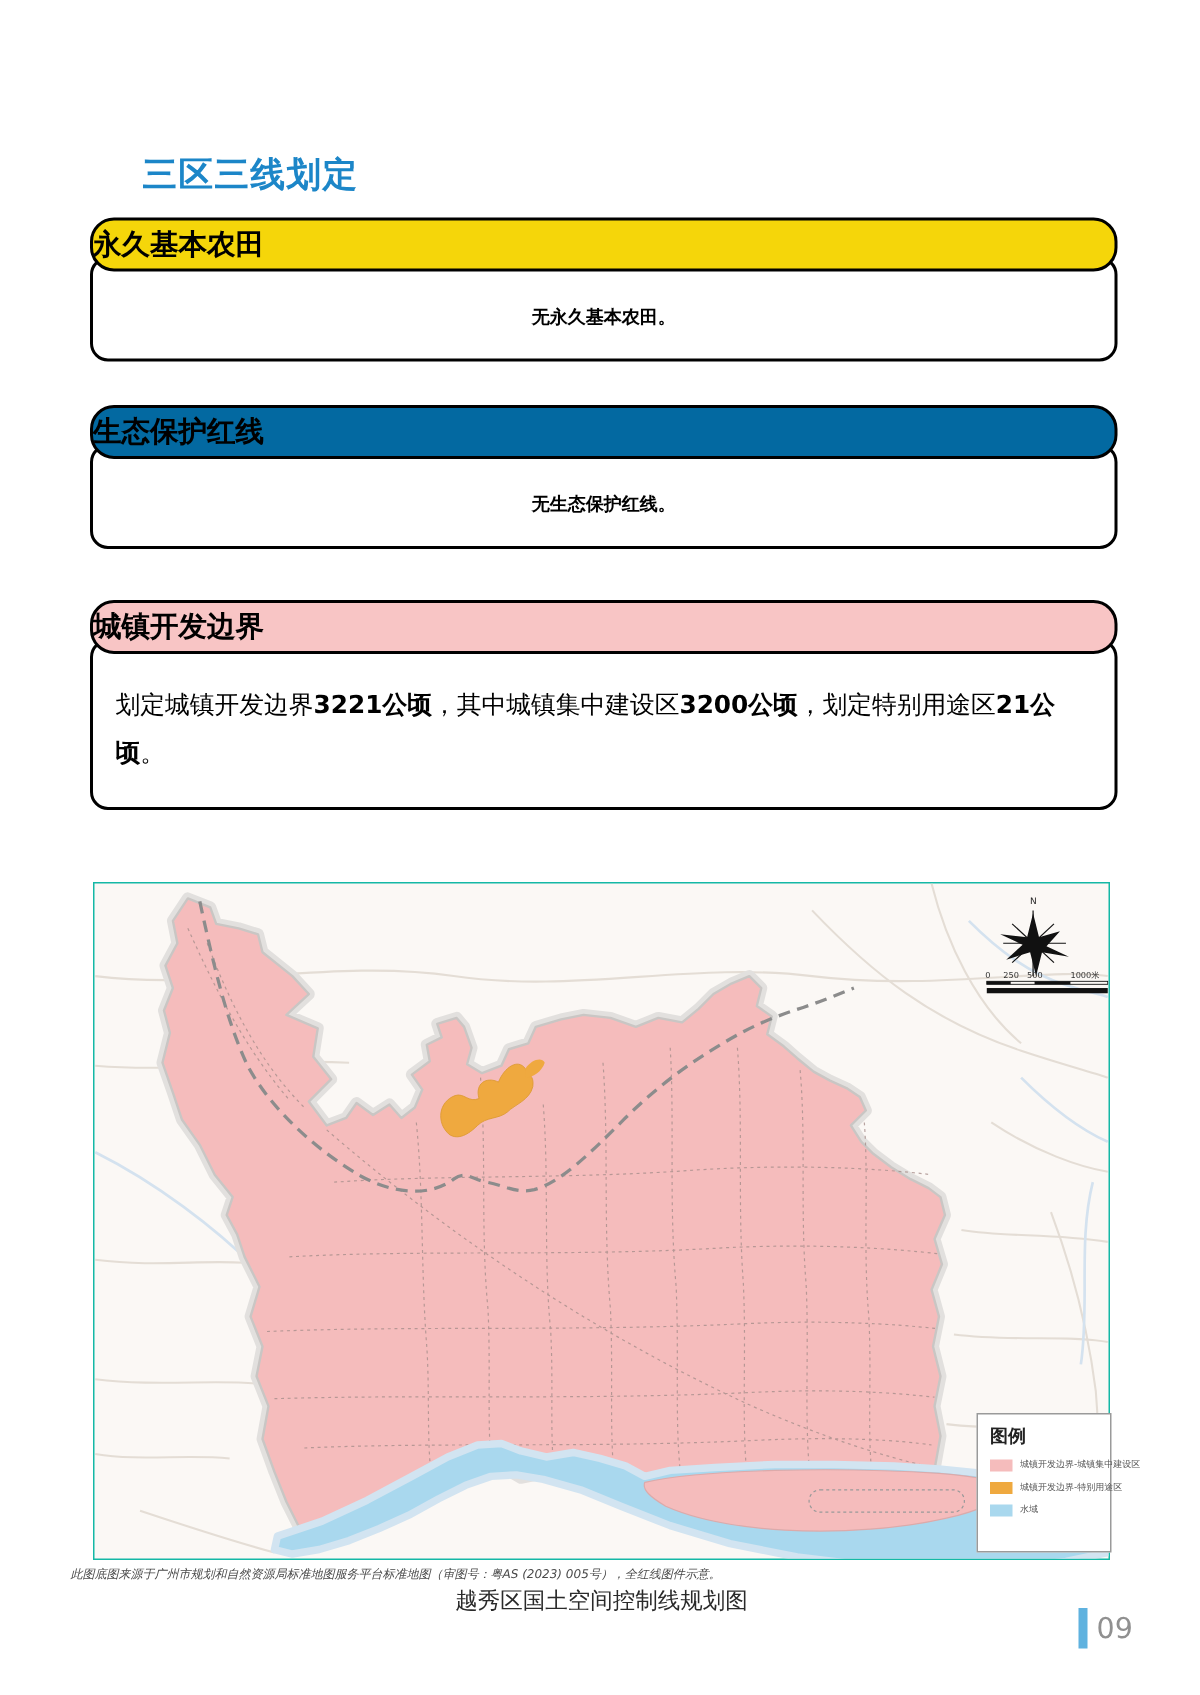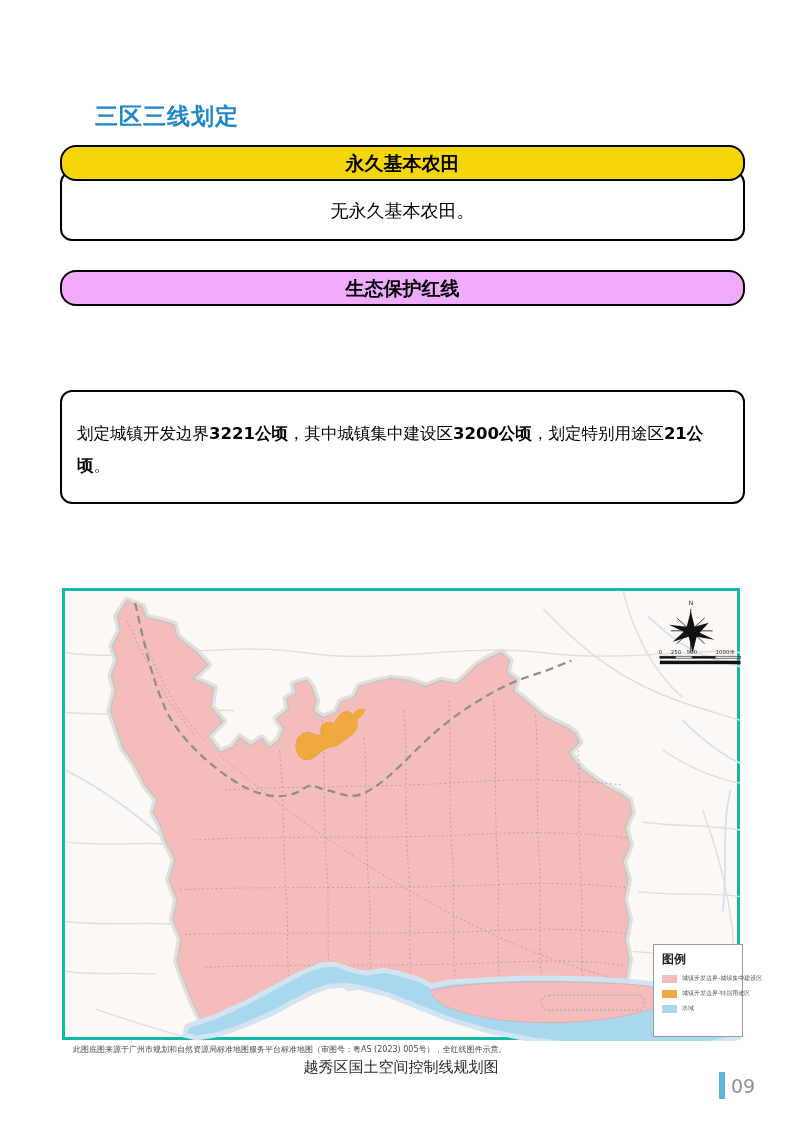--- a/index.html
+++ b/index.html
@@ -9,46 +9,46 @@
     overflow:hidden;
   }
   .page-title{
     position:absolute;left:60px;top:86px;font-size:23px;font-weight:bold;
     letter-spacing:1px;
     margin-left:35px;
   }
   .box{position:absolute;left:60px;width:685px;}
   .box-header{
     position:relative;z-index:2;border:2px solid #000;border-radius:16px;
-    height:32px;line-height:32px;text-align:center;font-weight:bold;font-size:19px;
+    height:32px;line-height:32px;text-align:left;font-weight:bold;font-size:19px;
   }
   .box-body{
     position:relative;z-index:1;margin-top:-10px;background:#fff;
     border:2px solid #000;border-radius:12px;padding-top:10px;
   }
   .box-body p{margin:0;}
   .body-center{height:56px;display:flex;align-items:center;justify-content:center;
-    font-size:18px;}
+    font-size:12px;font-weight:bold;}
   .body-left{padding:16px 15px 20px 15px;font-size:16.5px;line-height:1.95;}
   .bold{font-weight:bold;}
   .map-frame{
     position:absolute;left:62px;top:588px;width:678px;height:452px;
-    border:3px solid #14b8a6;background:#fbf8f5;box-sizing:border-box;
+    border:1px solid #14b8a6;background:#fbf8f5;box-sizing:border-box;
   }
   .legend{
     position:absolute;left:588px;top:353px;width:90px;height:93px;
     background:#ffffff;border:1px solid #9a9a9a;box-sizing:border-box;
     padding:6px 0 0 8px;
   }
   .legend-title{font-size:12px;font-weight:bold;color:#222;margin-bottom:6px;}
   .legend-item{display:flex;align-items:center;margin-bottom:6px;}
   .legend-swatch{width:15px;height:8px;margin-right:5px;flex:none;}
   .legend-label{font-size:6px;color:#555;white-space:nowrap;}
   .map-caption{
-    position:absolute;left:73px;top:1044px;width:680px;font-size:8px;color:#4a4a4a;
+    position:absolute;left:47px;top:1044px;width:680px;font-size:8px;color:#4a4a4a;font-style:italic;
   }
   .map-title{
     position:absolute;left:62px;top:1058px;width:678px;text-align:center;
     font-size:15px;color:#2a2a2a;
   }
   .footer-bar{position:absolute;left:719px;top:1072px;width:6px;height:27px;}
   .footer-page{position:absolute;left:731px;top:1075px;font-size:19px;color:#909090;}
 </style>
 </head>
 <body>
@@ -56,24 +56,28 @@
 <h1 class="page-title" style="color: rgb(28, 134, 200);">三区三线划定</h1>
 
 <section class="box" style="top:145px">
   <div class="box-header" style="background: rgb(245, 214, 10);">永久基本农田</div>
   <div class="box-body">
     <p class="body-center">无永久基本农田。</p>
   </div>
 </section>
 
 <section class="box" style="top:270px">
-  <div class="box-header" style="background: #f0abfc;">生态保护红线</div>
+  <div class="box-header" style="background: #0369a1;">生态保护红线</div>
+  <div class="box-body">
+    <p class="body-center">无生态保护红线。</p>
+  </div>
 </section>
 
 <section class="box" style="top:400px">
+  <div class="box-header" style="background: rgb(248, 197, 197);">城镇开发边界</div>
   <div class="box-body">
     <p class="body-left"><span>划定城镇开发边界</span><span class="bold">3221公顷</span><span>，其中城镇集中建设区</span><span class="bold">3200公顷</span><span>，划定特别用途区</span><span class="bold">21公顷</span><span>。</span></p>
   </div>
 </section>
 
 <div class="map-frame">
   <svg width="676" height="450" viewBox="0 0 678 452">
 
     <g fill="none" stroke="#e4ddd5" stroke-width="1.4">
       <path d="M0,62 C80,72 160,50 240,62 C320,74 400,52 480,62 C560,72 640,56 678,62"></path>

